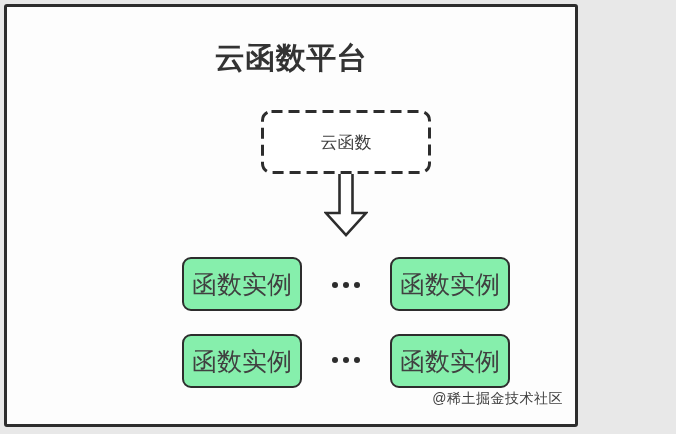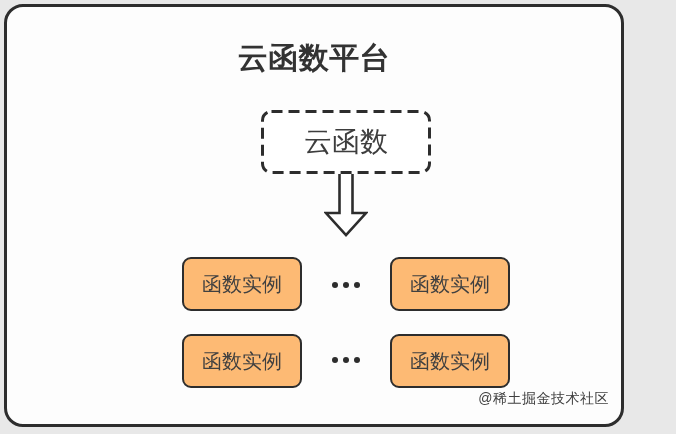--- a/index.html
+++ b/index.html
@@ -10,24 +10,24 @@
     overflow: hidden;
   }
   .stage {
     position: relative;
     width: 676px; height: 434px;
     background: #e8e8e8;
   }
   .card {
     position: absolute;
     left: 4px; top: 4px;
-    width: 620px; height: 423px;
+    width: 574px; height: 423px;
     background: #fdfdfd;
     border: 3px solid #2d2d2d;
-    border-radius: 19px;
+    border-radius: 3px;
     padding-left: 43px;
   }
   .title {
     position: absolute;
     left: 0; right: 0; top: 31px;
     text-align: center;
     font-size: 30px;
     font-weight: bold;
     color: #333333;
     letter-spacing: 0.5px;
@@ -39,38 +39,38 @@
     display: flex;
     align-items: center;
     justify-content: center;
   }
   .dashed-node svg.dash-border {
     position: absolute;
     left: 0; top: 0;
   }
   .dashed-node .node-label {
     position: relative;
-    font-size: 28px;
+    font-size: 17px;
     color: #3d3d3d;
   }
   .arrow-down {
     position: absolute;
     left: 317px; top: 166px;
     width: 44px; height: 65px;
   }
   .inst-box {
     position: absolute;
     width: 120px; height: 54px;
-    background: #fdba74;
+    background: #86efac;
     border: 2.5px solid #2d2d2d;
     border-radius: 9px;
     display: flex;
     align-items: center;
     justify-content: center;
-    font-size: 20px;
+    font-size: 25px;
     color: #404040;
   }
   .box-r1-l { left: 175px; top: 250px; }
   .box-r1-r { left: 383px; top: 250px; }
   .box-r2-l { left: 175px; top: 327px; }
   .box-r2-r { left: 383px; top: 327px; }
   .dots {
     position: absolute;
     left: 325px;
     width: 28px; height: 6px;

